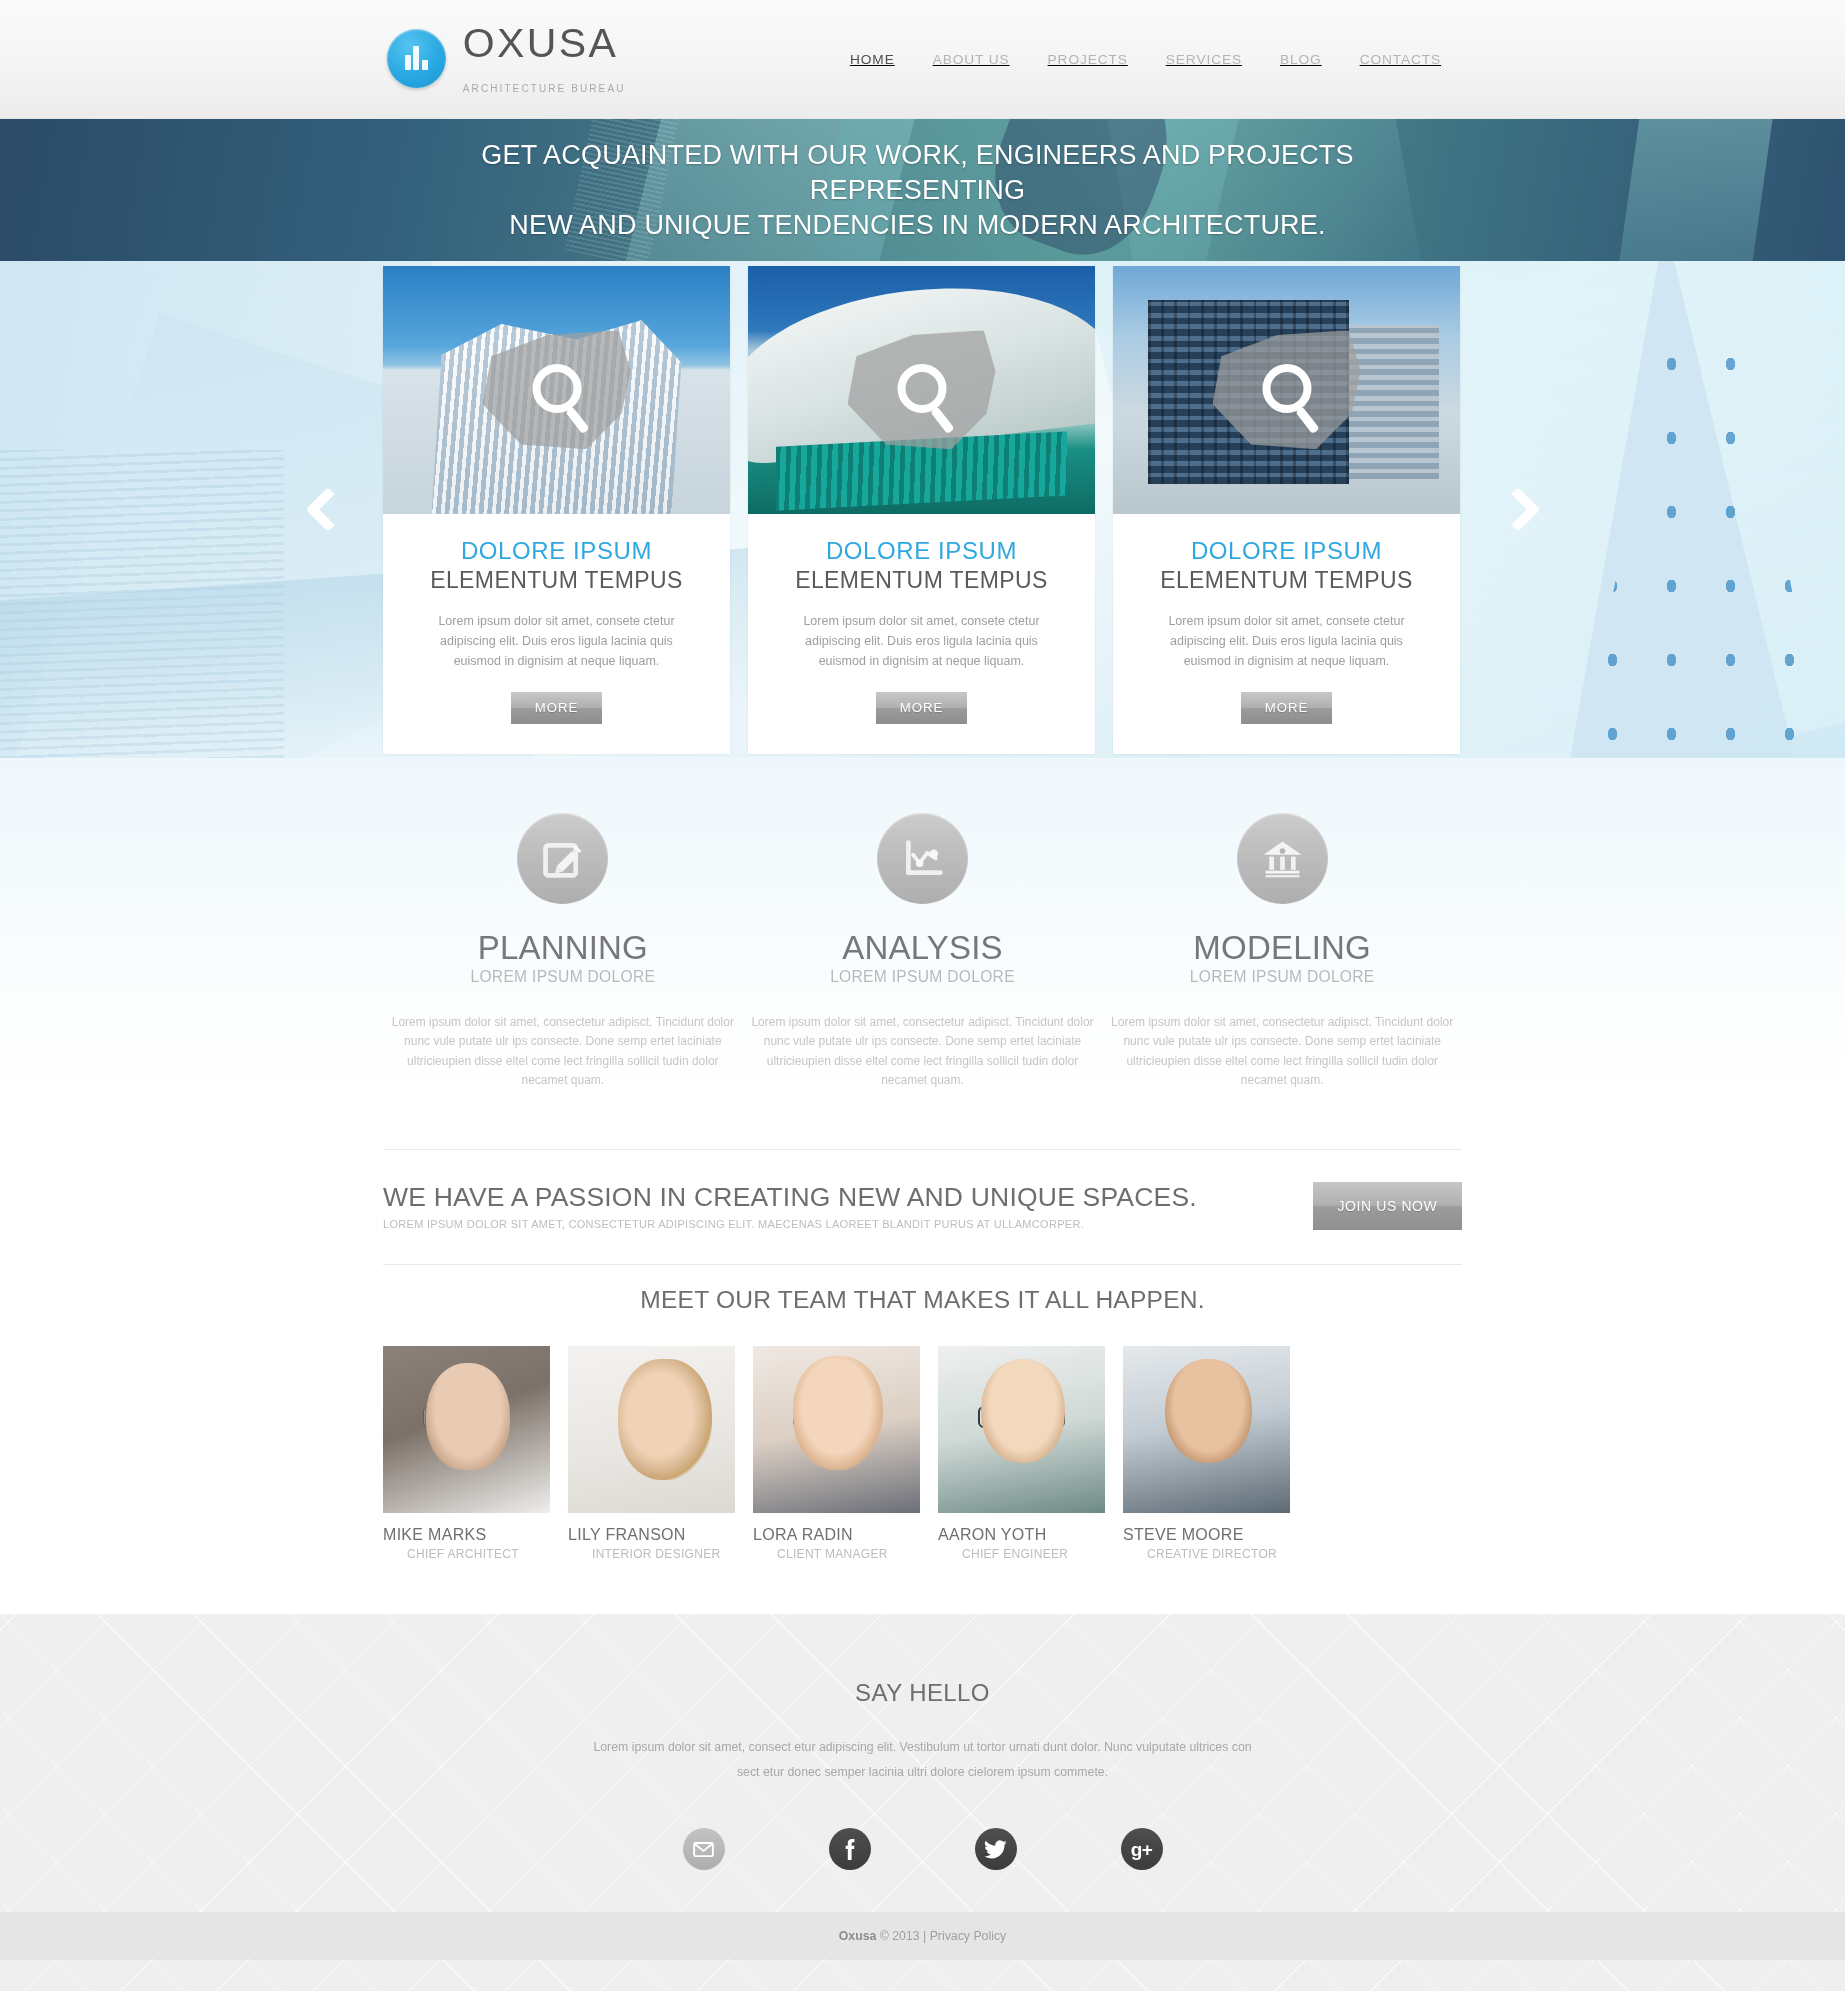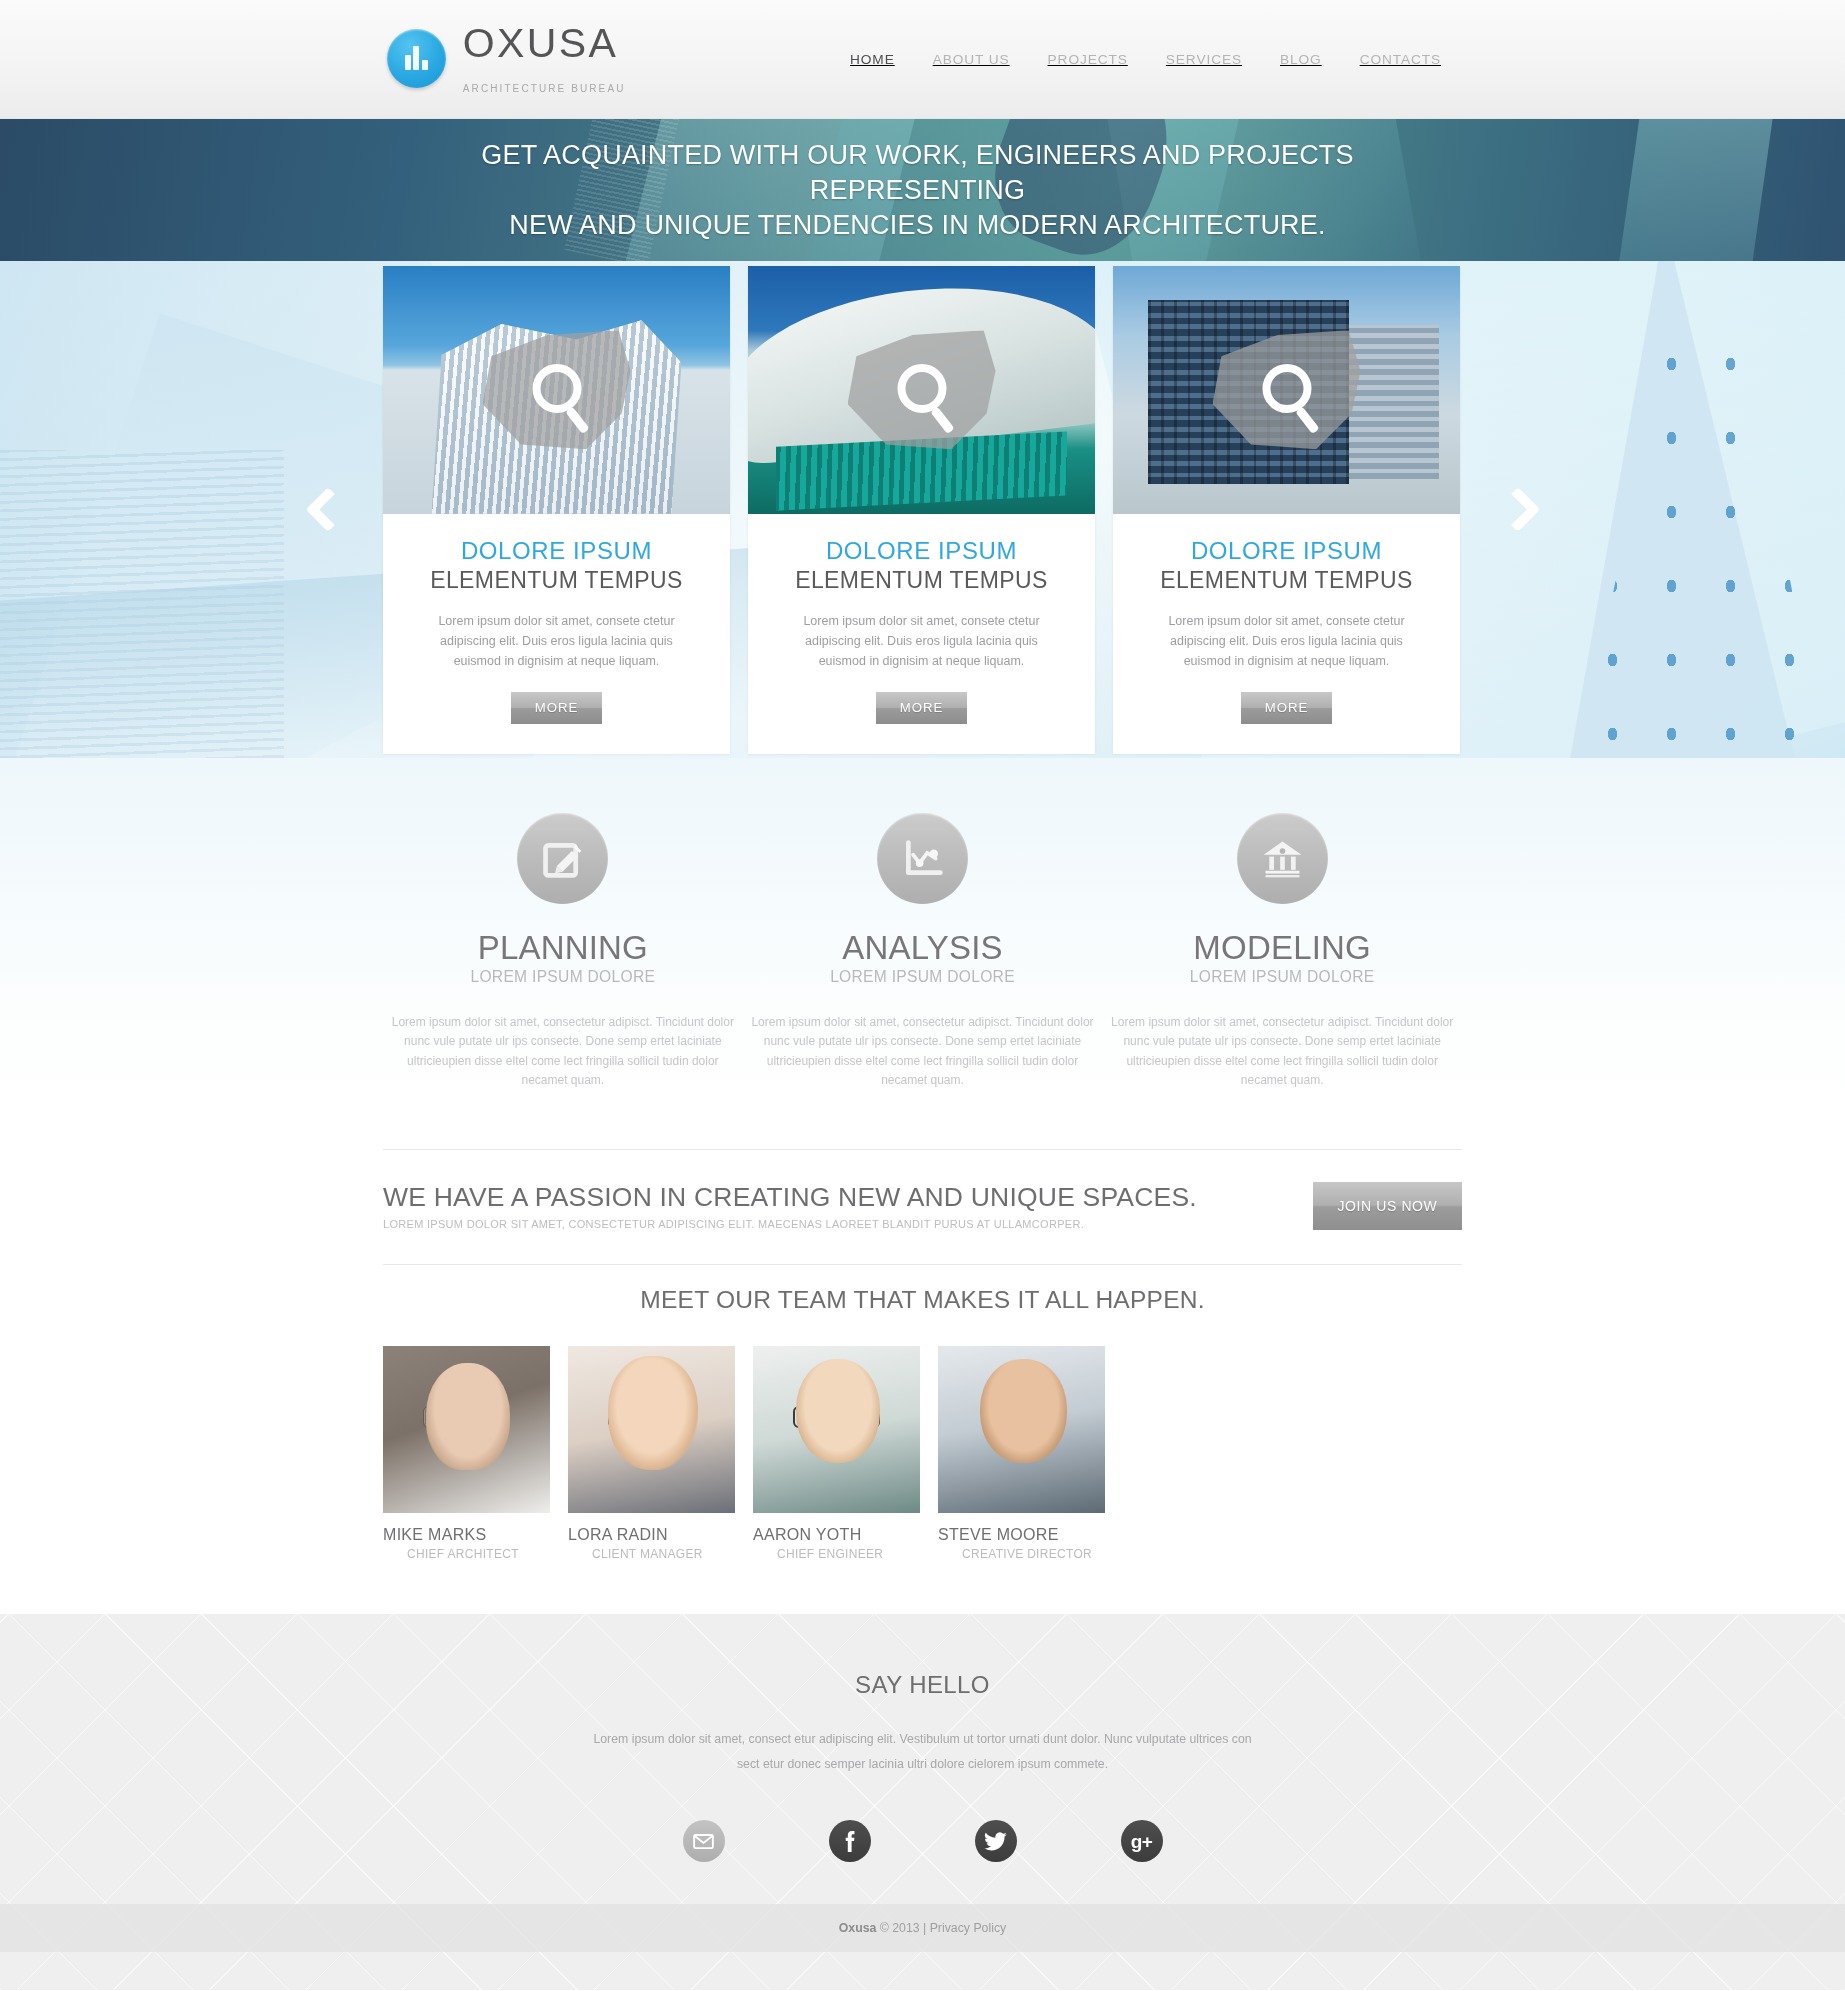--- a/index.html
+++ b/index.html
@@ -285,21 +285,21 @@
     background:#efefef;
     padding:53px 0 38px;
   }
   .footer::before{
     content:""; position:absolute; inset:0;
     background-image:
       repeating-linear-gradient(45deg,rgba(255,255,255,.65) 0 0.9px,transparent 0.9px 68px),
       repeating-linear-gradient(-45deg,rgba(255,255,255,.65) 0 0.9px,transparent 0.9px 68px);
     pointer-events:none;
   }
-  .footer-inner{ position:relative; z-index:2; width:1079px; margin:4px auto; text-align:center; }
+  .footer-inner{ position:relative; z-index:2; width:1079px; margin:12px auto; text-align:center; }
   .footer-h{ font-size:24px; color:#6e6e71; letter-spacing:0.4px; font-weight:300; }
   .footer-p{
     font-size:12.3px; color:#a8a8ab; line-height:24.6px; margin-top:28px;
     max-width:662px; margin-left:auto; margin-right:auto;
   }
   .socials{ display:flex; justify-content:center; gap:104px; margin-top:44px; }
   .soc{
     width:42px; height:42px; border-radius:50%;
     display:flex; align-items:center; justify-content:center;
     cursor:pointer; color:#ffffff;
@@ -506,20 +506,25 @@
     <div class="team">
 
       <div class="member">
         <div class="member-img m1">
             <span class="glass thin"></span>
           </div>
         <div class="member-name">MIKE MARKS</div>
         <div class="member-role">CHIEF ARCHITECT</div>
       </div>
 
+      <div class="member">
+        <div class="member-img m2"></div>
+        <div class="member-name">LILY FRANSON</div>
+        <div class="member-role">INTERIOR DESIGNER</div>
+      </div>
 
 
       <div class="member">
         <div class="member-img m4">
             <span class="glass"></span>
           </div>
         <div class="member-name">LORA RADIN</div>
         <div class="member-role">CLIENT MANAGER</div>
       </div>
 

